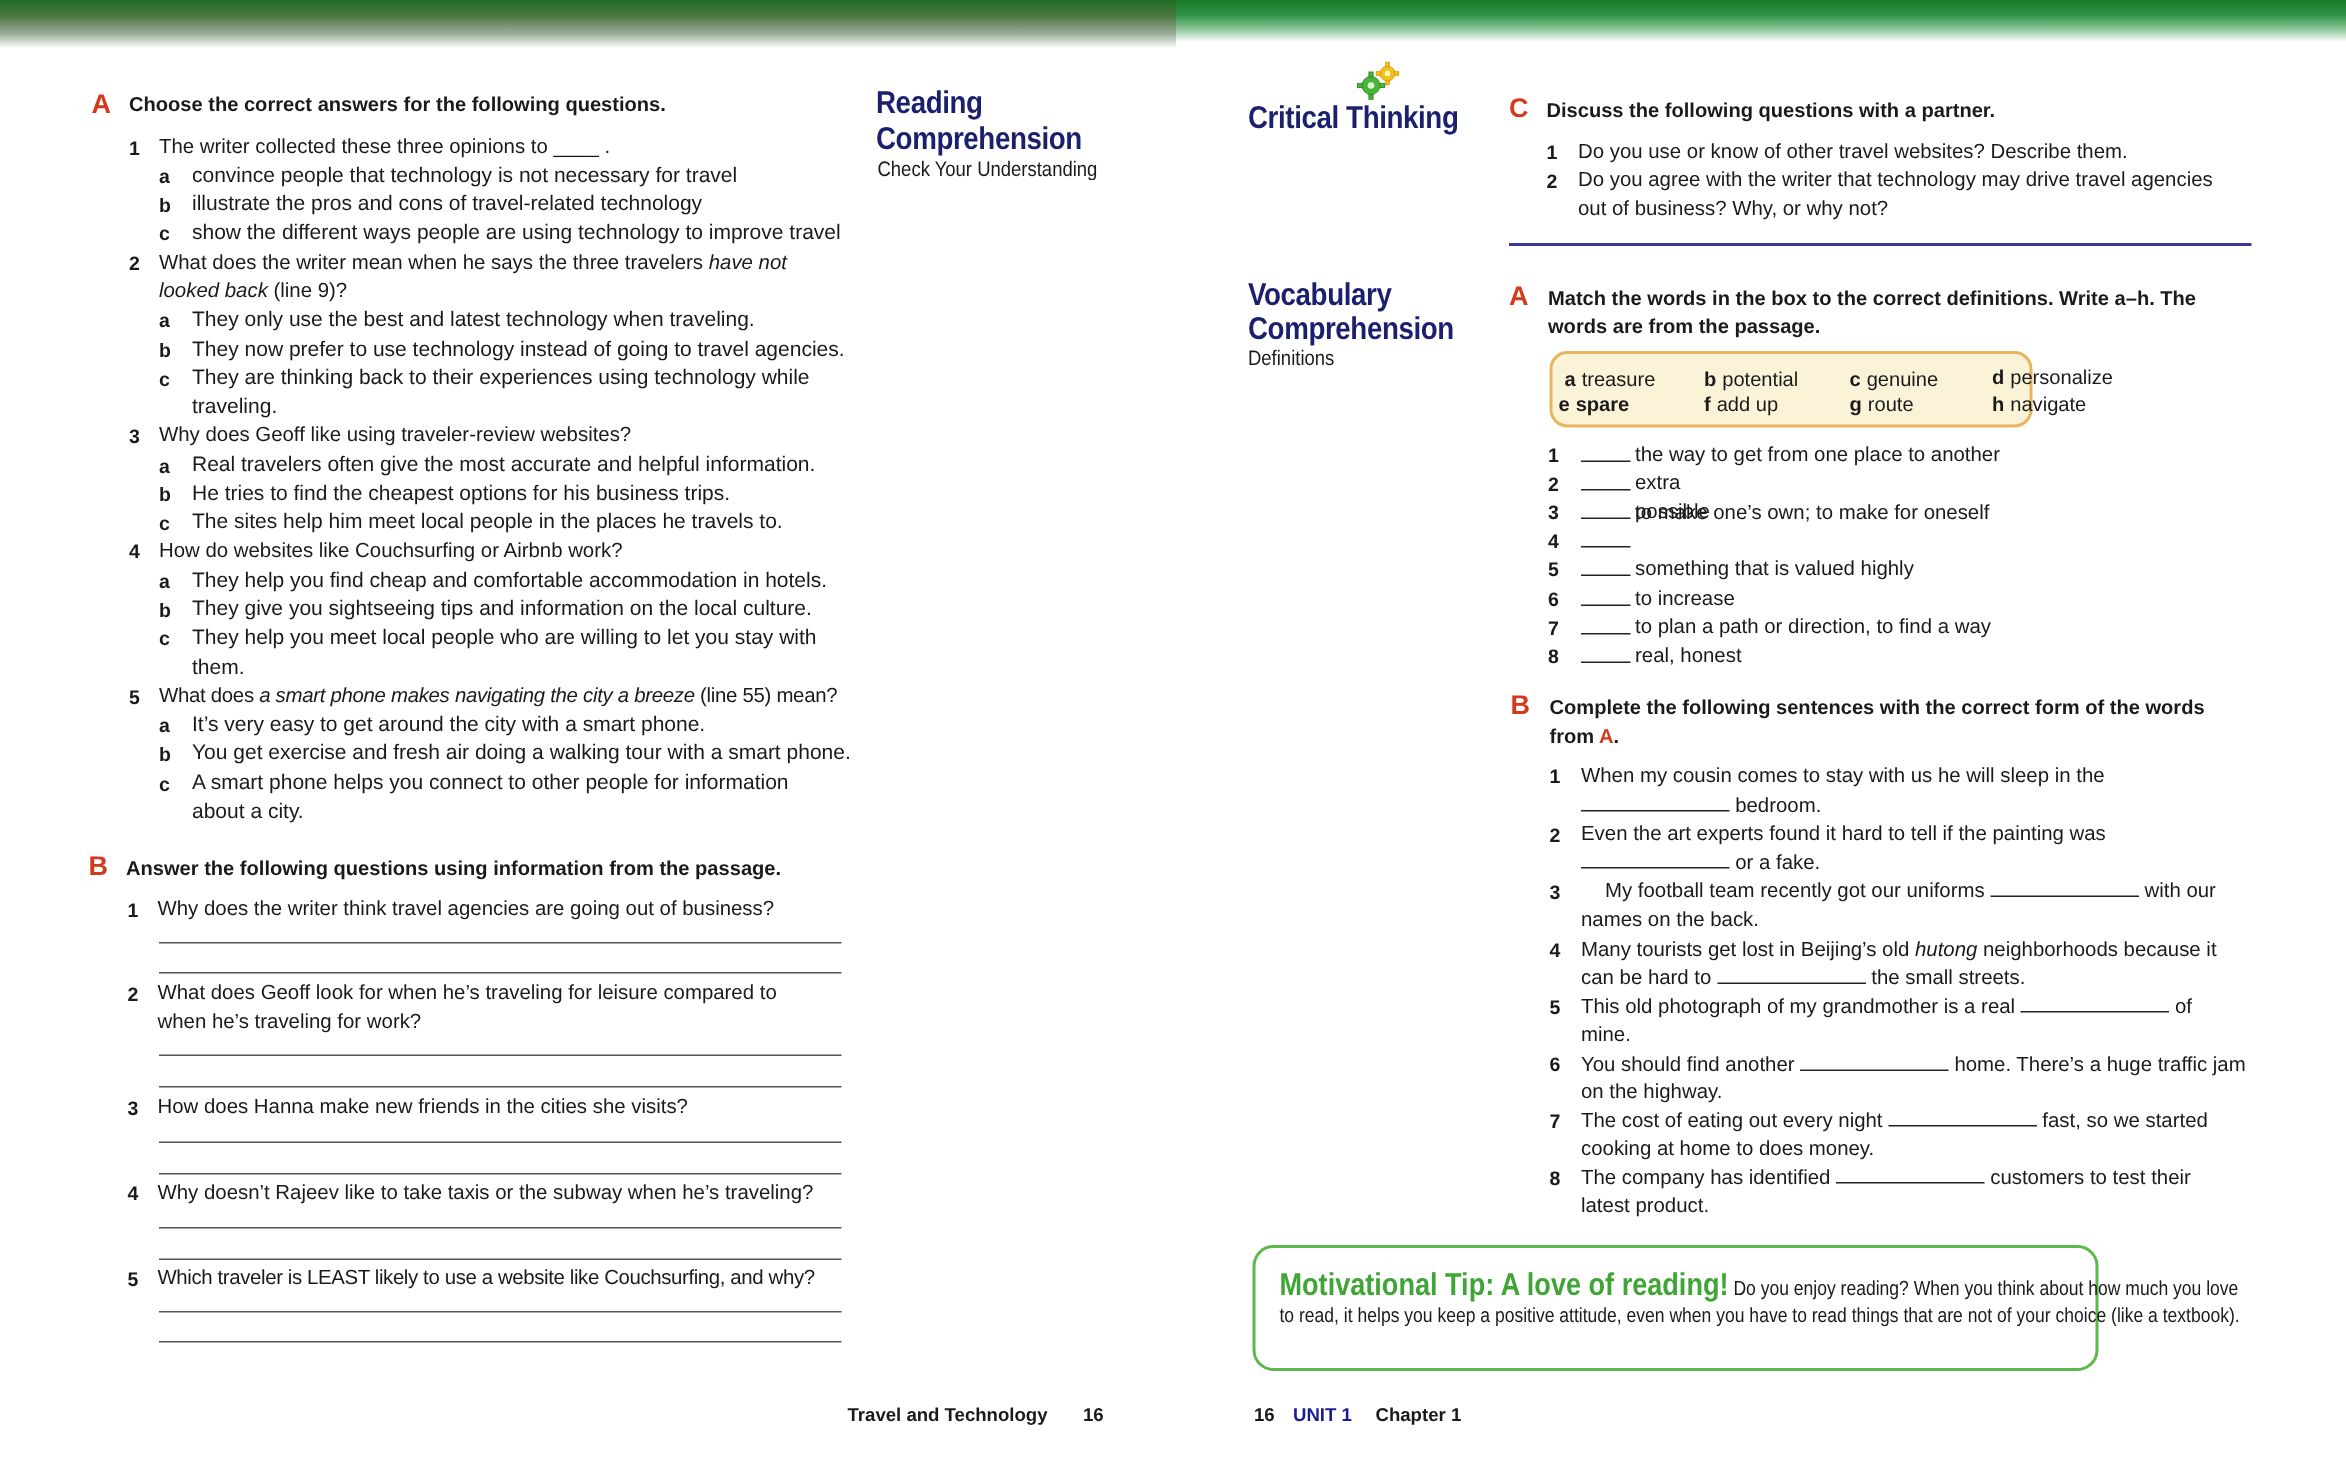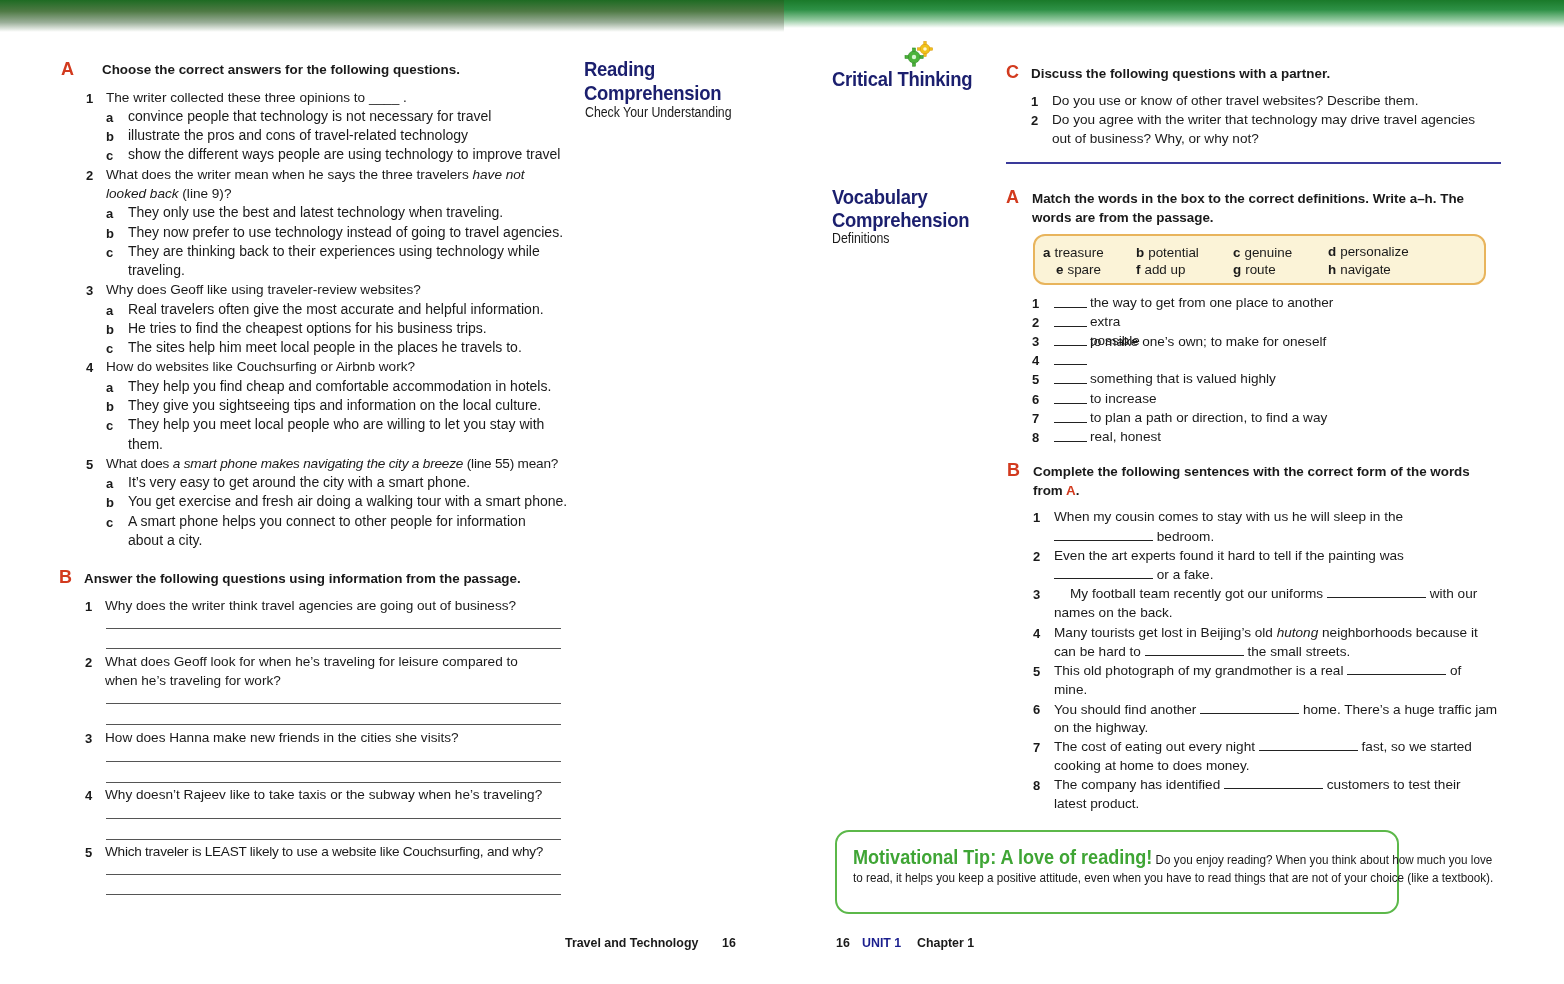--- a/index.html
+++ b/index.html
@@ -18,21 +18,21 @@
   .qnum { position: absolute; font-weight: bold; font-size: 13px; }
   .opt { position: absolute; font-size: 14px; line-height: 19px; }
   .optl { position: absolute; font-weight: bold; font-size: 13px; }
   .side-h { position: absolute; color: #1b1f6e; font-weight: bold; font-family: "Liberation Sans", sans-serif;
     font-size: 21px; line-height: 22px; transform: scaleX(0.88); transform-origin: left top; letter-spacing: -0.3px; }
   .side-sub { position: absolute; font-size: 14px; transform: scaleX(0.88); transform-origin: left top; }
   .ansline { position: absolute; height: 1px; background: #555; }
   .blank { display: inline-block; border-bottom: 1px solid #222; vertical-align: baseline; height: 1px; }
   .divider { position: absolute; left: 1006px; top: 162px; width: 495px; height: 2px; background: #3a3a9a; }
 
-  .wordbox { position: absolute; left: 1033px; top: 234px; width: 453px; height: 51px;
+  .wordbox { position: absolute; left: 1033px; top: 234px; width: 322px; height: 51px;
     background: #fbf3d7; border: 2px solid #e8b45c; border-radius: 12px; }
   .word { position: absolute; font-size: 13.4px; }
   .word b { margin-right: 4px; }
 
   .tipbox { position: absolute; left: 835px; top: 830px; width: 564px; height: 84px;
     border: 2px solid #5cb84a; border-radius: 14px; background: #ffffff; }
   .tip-head { color: #3fa535; font-weight: bold; font-size: 21px; display: inline-block; }
   .tip-text { position: absolute; left: 16px; top: 16px; width: 640px; font-size: 13.6px; line-height: 18px;
     transform: scaleX(0.86); transform-origin: left top; width: 745px; }
 
@@ -43,21 +43,21 @@
 </style>
 </head>
 <body>
 
 <div class="topbar-left"></div>
 <div class="topbar-right"></div>
 
 <div>
 
   <span class="sec-letter" style="left:61px;top:59px;">A</span>
-  <span class="sec-title" style="left:86px;top:62px;margin-left:16px;">Choose the correct answers for the following questions.</span>
+  <span class="sec-title" style="left:86px;top:62px;">Choose the correct answers for the following questions.</span>
 
   <span class="qnum" style="left:86px;top:91px;">1</span>
   <span class="q" style="left:106px;top:88px;">The writer collected these three opinions to ____ .</span>
   <span class="optl" style="left:106px;top:110px;">a</span>
   <span class="opt" style="left:128px;top:107px;">convince people that technology is not necessary for travel</span>
   <span class="optl" style="left:106px;top:129px;">b</span>
   <span class="opt" style="left:128px;top:126px;">illustrate the pros and cons of travel-related technology</span>
   <span class="optl" style="left:106px;top:148px;">c</span>
   <span class="opt" style="left:128px;top:145px;">show the different ways people are using technology to improve travel</span>
 
@@ -176,21 +176,21 @@
 
   <span class="sec-letter" style="left:1006px;top:187px;">A</span>
   <span class="sec-title" style="left:1032px;top:191px;">Match the words in the box to the correct definitions. Write a–h. The</span>
   <span class="sec-title" style="left:1032px;top:210px;">words are from the passage.</span>
 
   <div class="wordbox">
     <span class="word" style="left:8px;top:9px;"><b>a</b><span>treasure</span></span>
     <span class="word" style="left:101px;top:9px;"><b>b</b><span>potential</span></span>
     <span class="word" style="left:198px;top:9px;"><b>c</b><span>genuine</span></span>
     <span class="word" style="left:293px;top:8px;"><b>d</b><span>personalize</span></span>
-    <span class="word" style="left:21px;top:26px;"><b>e</b><span>spare</span></span>
+    <span class="word" style="left:4px;top:26px;font-weight:bold;"><b>e</b><span>spare</span></span>
     <span class="word" style="left:101px;top:26px;"><b>f</b><span>add up</span></span>
     <span class="word" style="left:198px;top:26px;"><b>g</b><span>route</span></span>
     <span class="word" style="left:293px;top:26px;"><b>h</b><span>navigate</span></span>
   </div>
 
   <div>
     <span class="qnum" style="left:1032px;top:296px;">1</span>
     <span class="blank abs" style="left:1054px;top:307px;width:33px;"></span>
     <span class="q" style="left:1090px;top:293px;">the way to get from one place to another</span>
 

